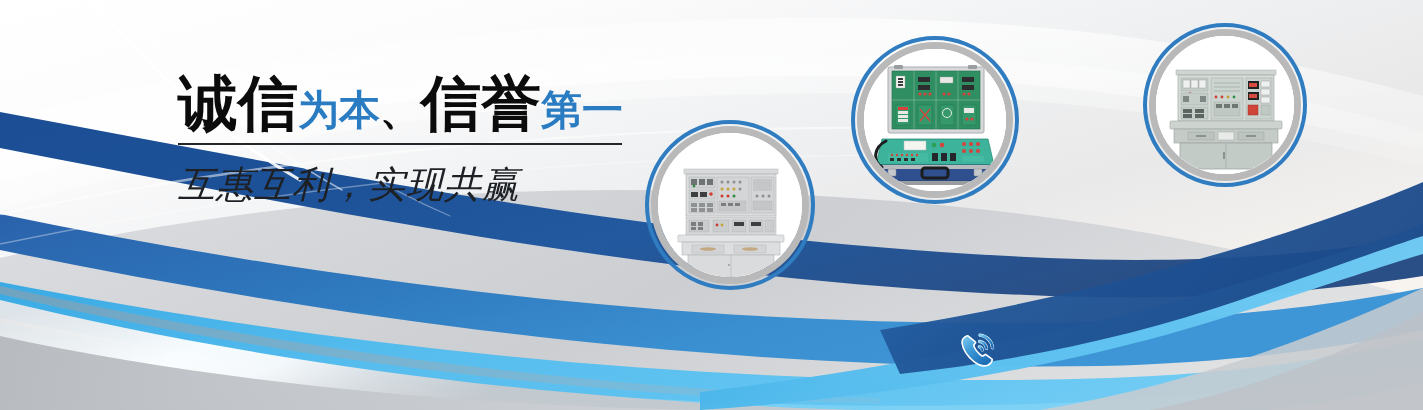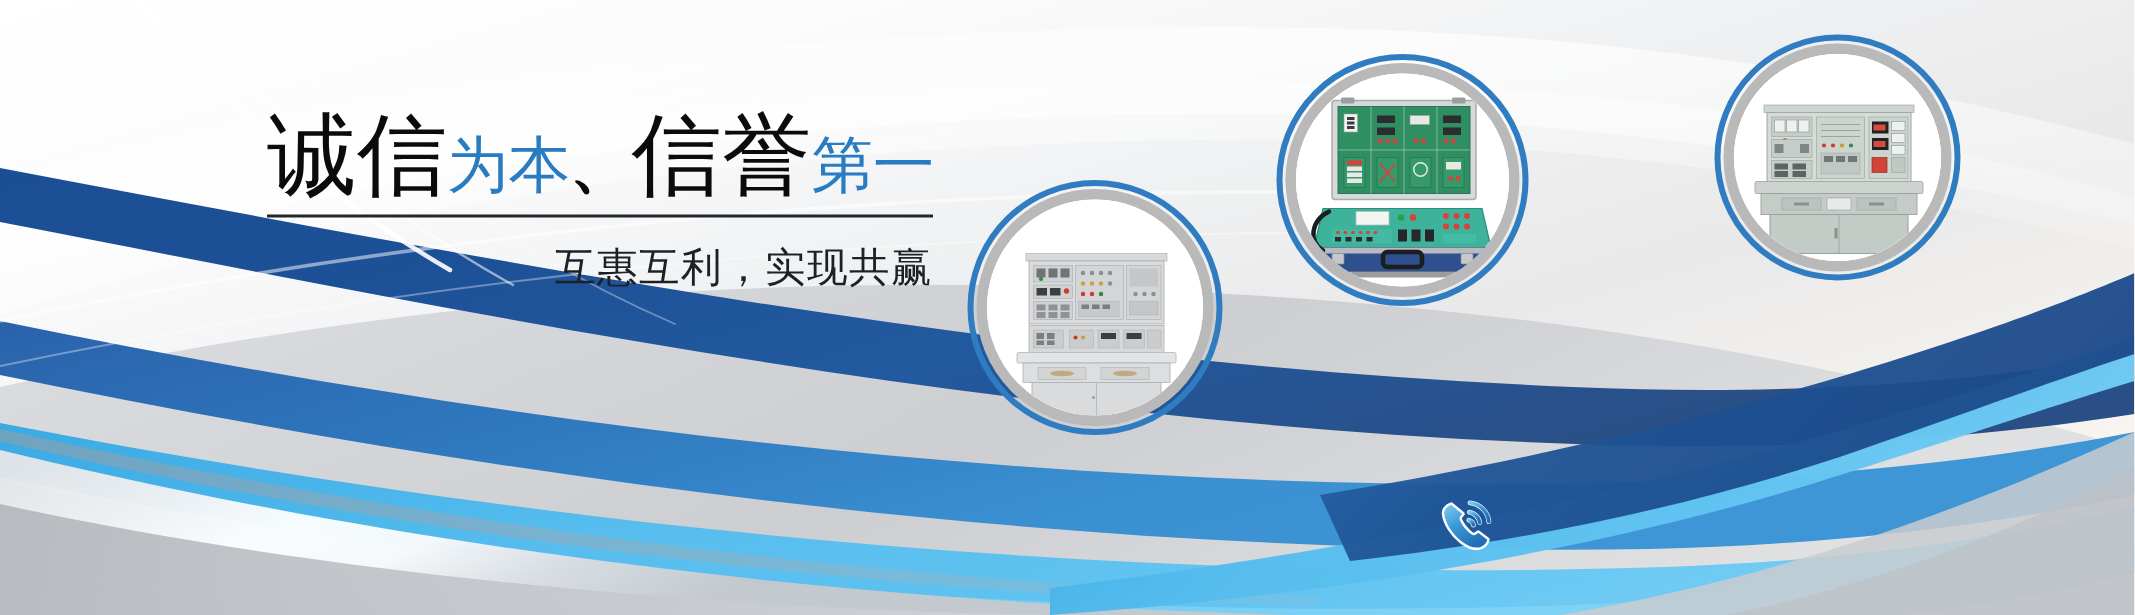--- a/index.html
+++ b/index.html
@@ -26,50 +26,50 @@
   .headline{
     margin:0;
     white-space:nowrap;
     line-height:1;
     font-weight:700;
     letter-spacing:0px;
   }
   .hl-big{
     font-size:60px;
     color:#0b0b0c;
-    font-weight:400;
+    font-weight:700;
     vertical-align:baseline;
   }
   .hl-small{
     font-size:41px;
     color:#2a7cc2;
-    font-weight:400;
+    font-weight:700;
     vertical-align:baseline;
   }
   .hl-punct{
     font-size:41px;
     color:#0b0b0c;
     font-weight:700;
     vertical-align:baseline;
   }
   .divider{
     margin-top:9px;
     width:444px;
     height:2px;
     background:#23262b;
   }
   .subline{
     margin:0;
     margin-top:15px;
     width:444px;
-    text-align:right;
-    font-size:27px;
+    font-size:37px;
     letter-spacing:1px;
     color:#1d2024;
     white-space:nowrap;
+    font-style:italic;
   }
   .ring-gray{
     position:absolute;
     border-radius:50%;
     border:7px solid #b9b9b9;
     box-sizing:border-box;
     z-index:5;
   }
   .ring-blue{
     position:absolute;

